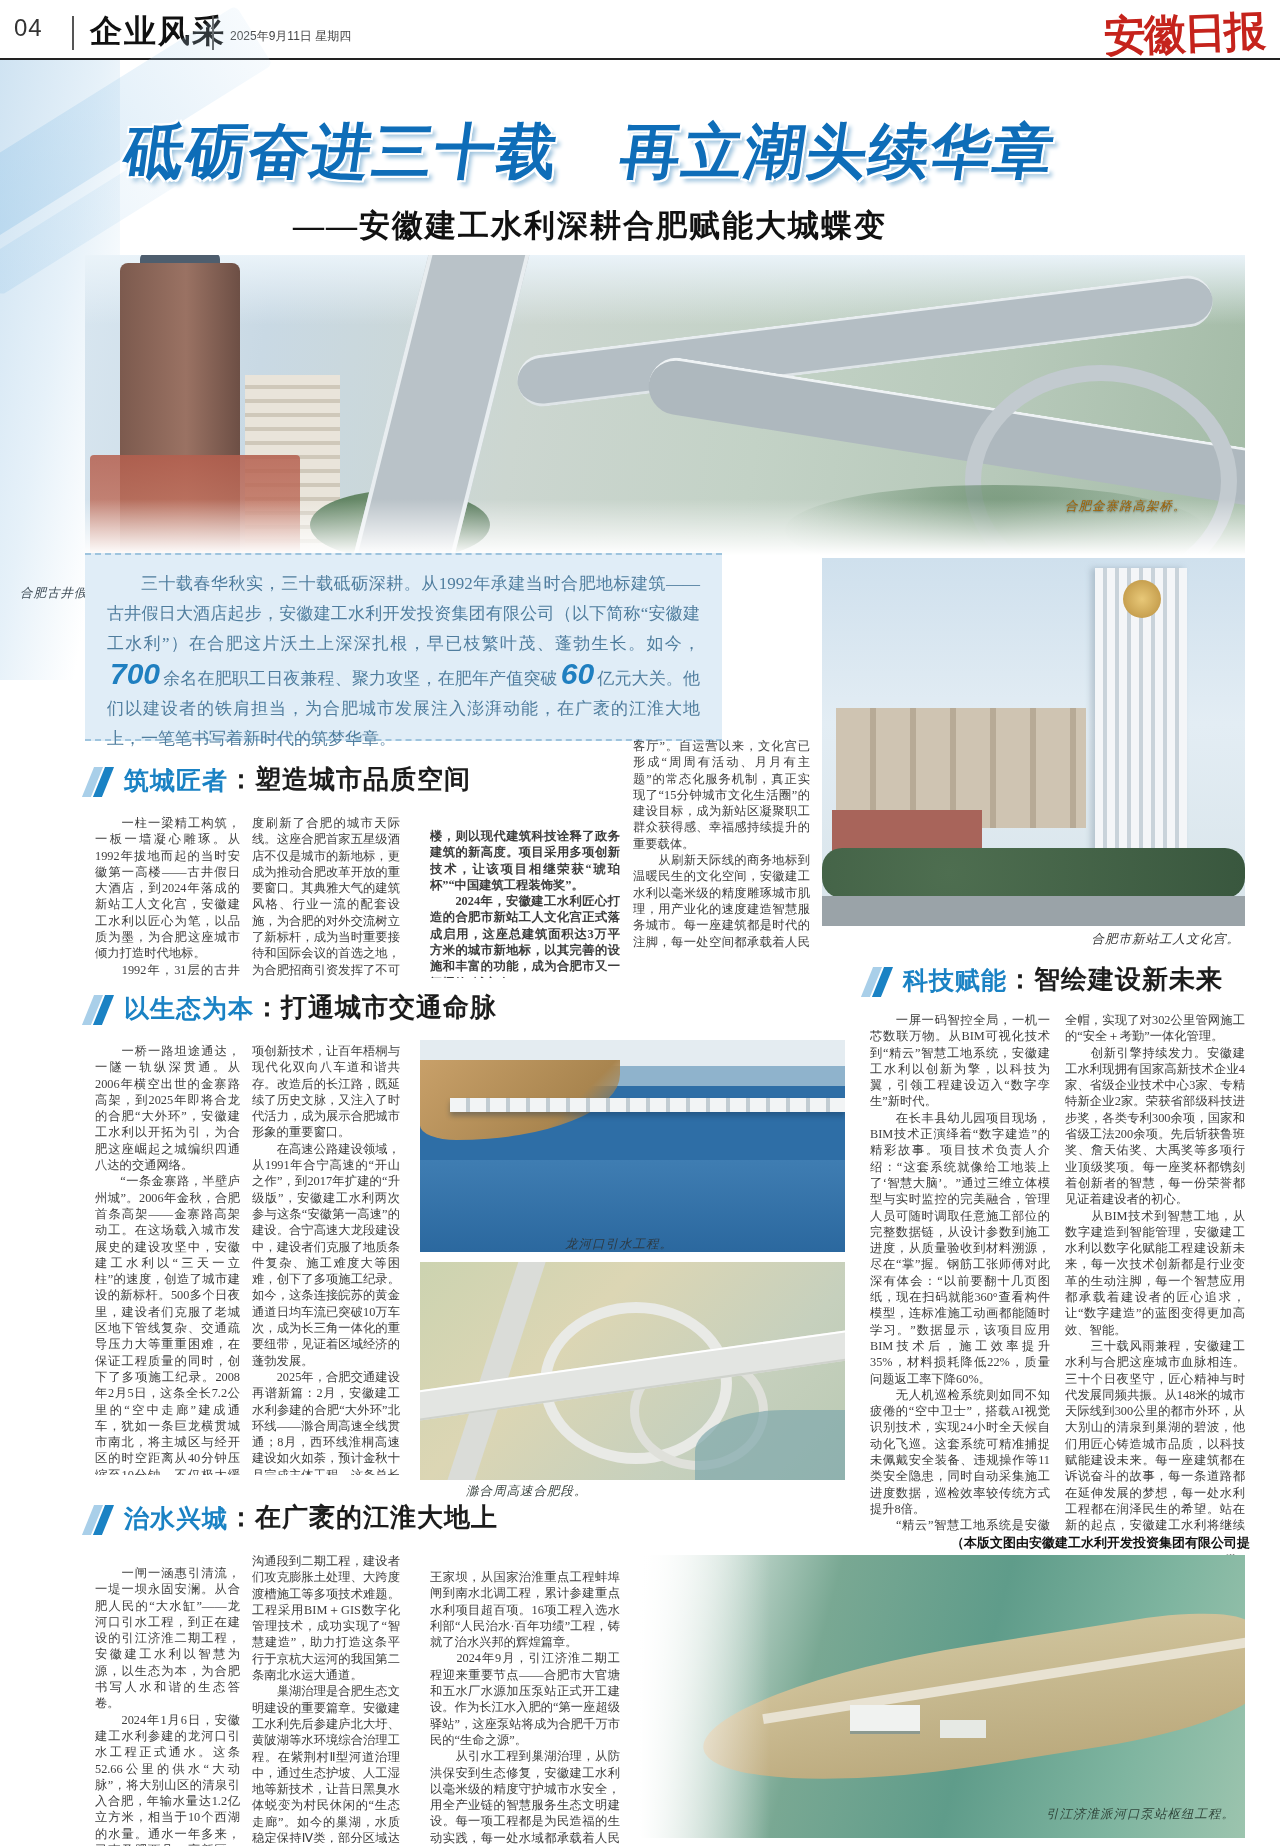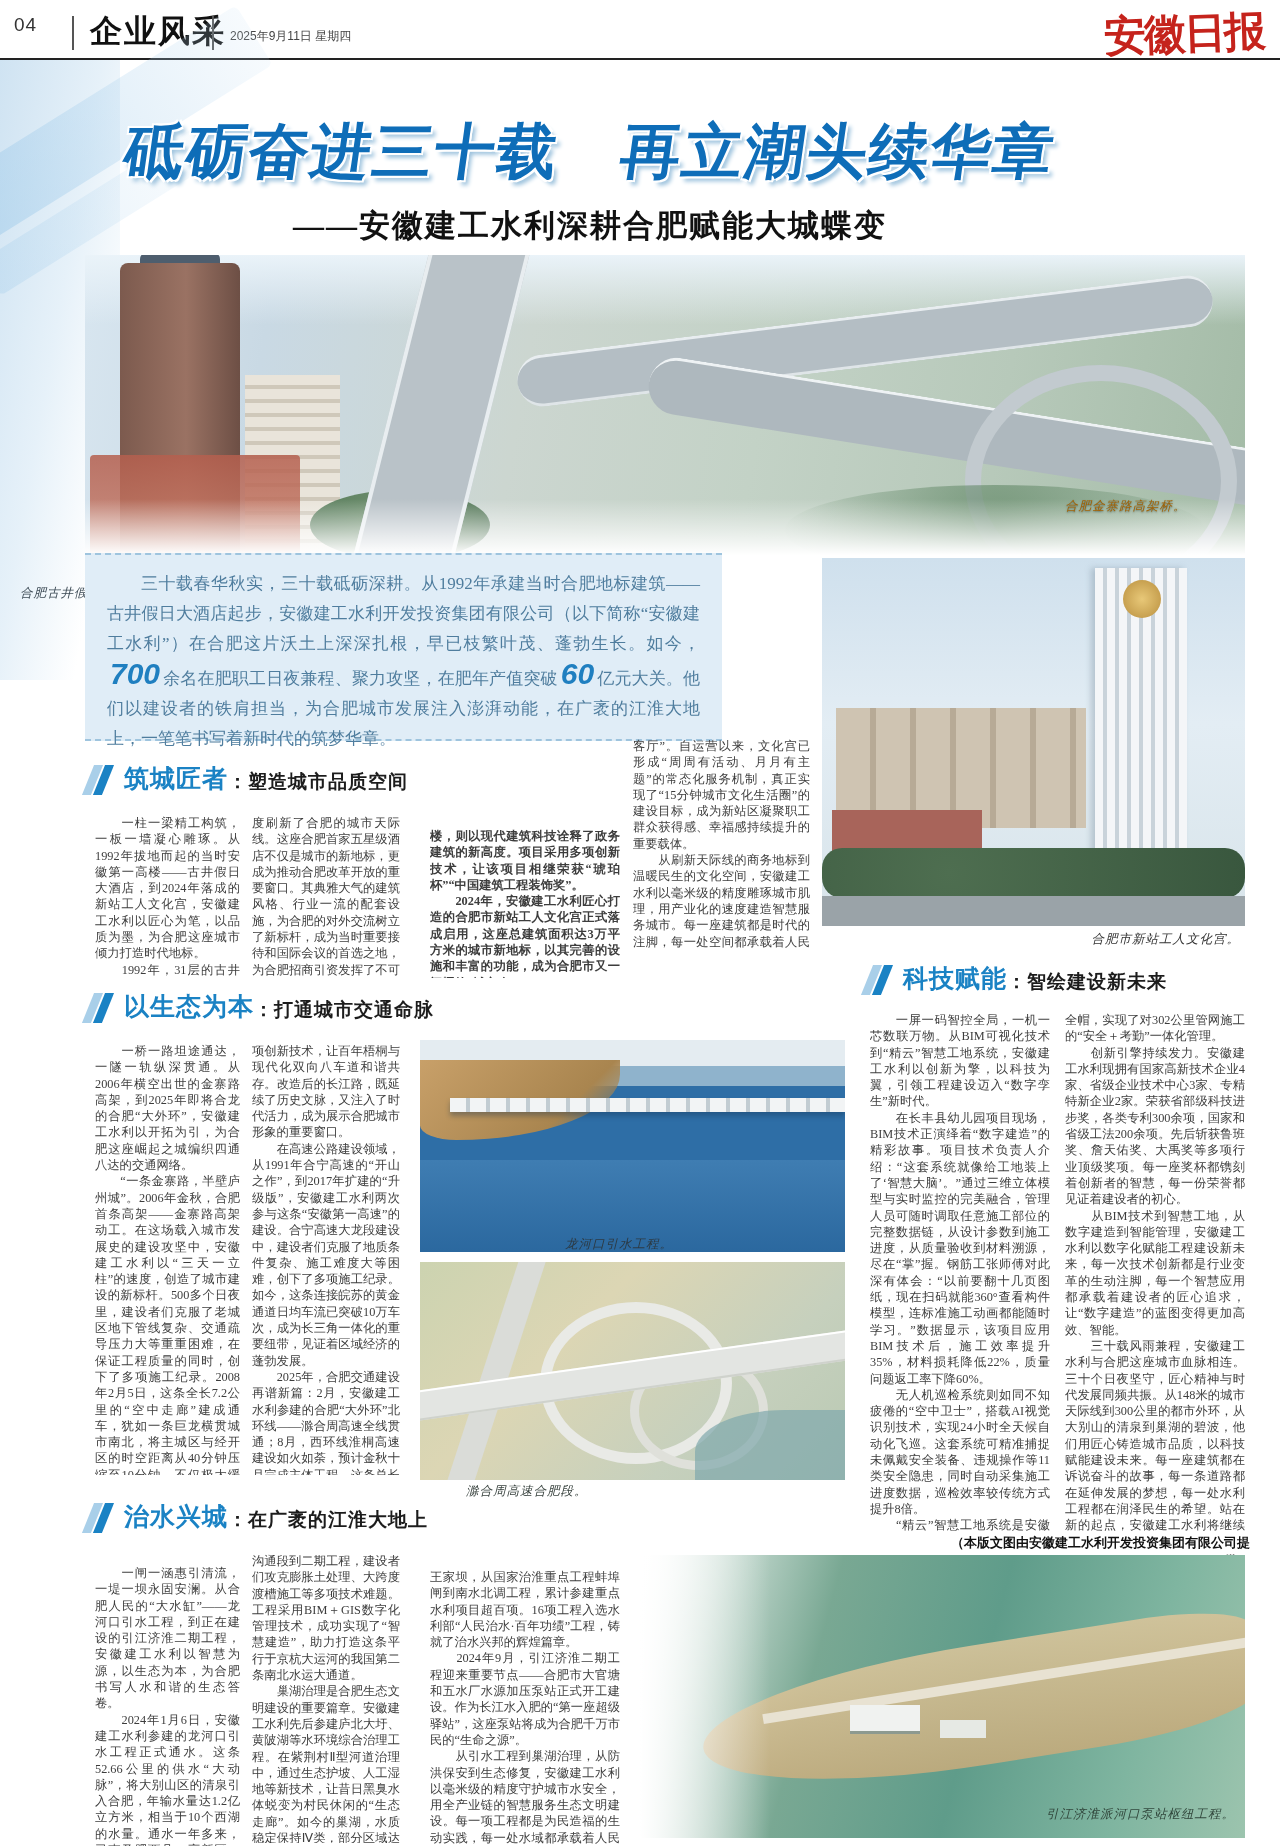--- a/index.html
+++ b/index.html
@@ -1,21 +1,21 @@
 <!DOCTYPE html>
 <html><head>
 <meta charset="utf-8">
 <style>
   html,body{margin:0;padding:0;background:#fff;}
   .page{position:relative;width:1280px;height:1846px;background:#fff;overflow:hidden;
         font-family:"Liberation Sans",sans-serif;color:#222;}
   .abs{position:absolute;}
 
   
-  .mh-pageno{left:14px;top:14px;font-size:19px;color:#333;letter-spacing:1px;}
+  .mh-pageno{left:14px;top:14px;font-size:24px;color:#333;letter-spacing:1px;}
   .mh-bar{width:2px;background:#555;}
   .mh-section{left:90px;top:10px;font-size:32px;color:#111;font-weight:bold;letter-spacing:2px;}
   .mh-date{left:230px;top:28px;font-size:12px;color:#444;}
   .mh-logo{right:16px;top:6px;font-size:42px;color:#c5231c;font-weight:bold;
            font-family:"Liberation Serif",serif;transform:rotate(-2deg);letter-spacing:-2px;}
   .mh-rule{left:0;top:58px;width:1280px;height:2px;background:#222;}
 
   
   .wash-left{left:0;top:60px;width:120px;height:620px;
     background:linear-gradient(100deg,#cfe3f2 0%,#e6f1f9 45%,rgba(255,255,255,0) 80%);}
@@ -115,21 +115,21 @@
   .big-num{font-size:30px;font-weight:bold;font-style:italic;color:#1f7fc0;
     font-family:"Liberation Sans",sans-serif;line-height:1;padding:0 3px;}
 
   
   .sec-head{display:flex;align-items:flex-end;}
   .slash{position:relative;width:26px;height:30px;margin-right:10px;}
   .slash i{position:absolute;display:block;width:9px;height:30px;transform:skewX(-22deg);}
   .slash .s1{left:0;top:0;background:#a9cfe9;}
   .slash .s2{left:11px;top:0;background:#1a82c4;}
   .sec-em{font-size:25px;font-weight:bold;color:#1a82c4;letter-spacing:1px;}
-  .sec-rest{font-size:19px;font-weight:bold;color:#1c1c1c;letter-spacing:1px;}
+  .sec-rest{font-size:26px;font-weight:bold;color:#1c1c1c;letter-spacing:1px;}
 
   
   .col{font-size:12.3px;line-height:16.3px;color:#3d3d3d;text-align:justify;
        white-space:pre-line;overflow:hidden;font-family:"Liberation Serif",serif;}
 
   .credit{left:930px;top:1534px;width:320px;text-align:right;font-size:13px;font-weight:bold;color:#111;}
 </style>
 </head>
 <body>
 

